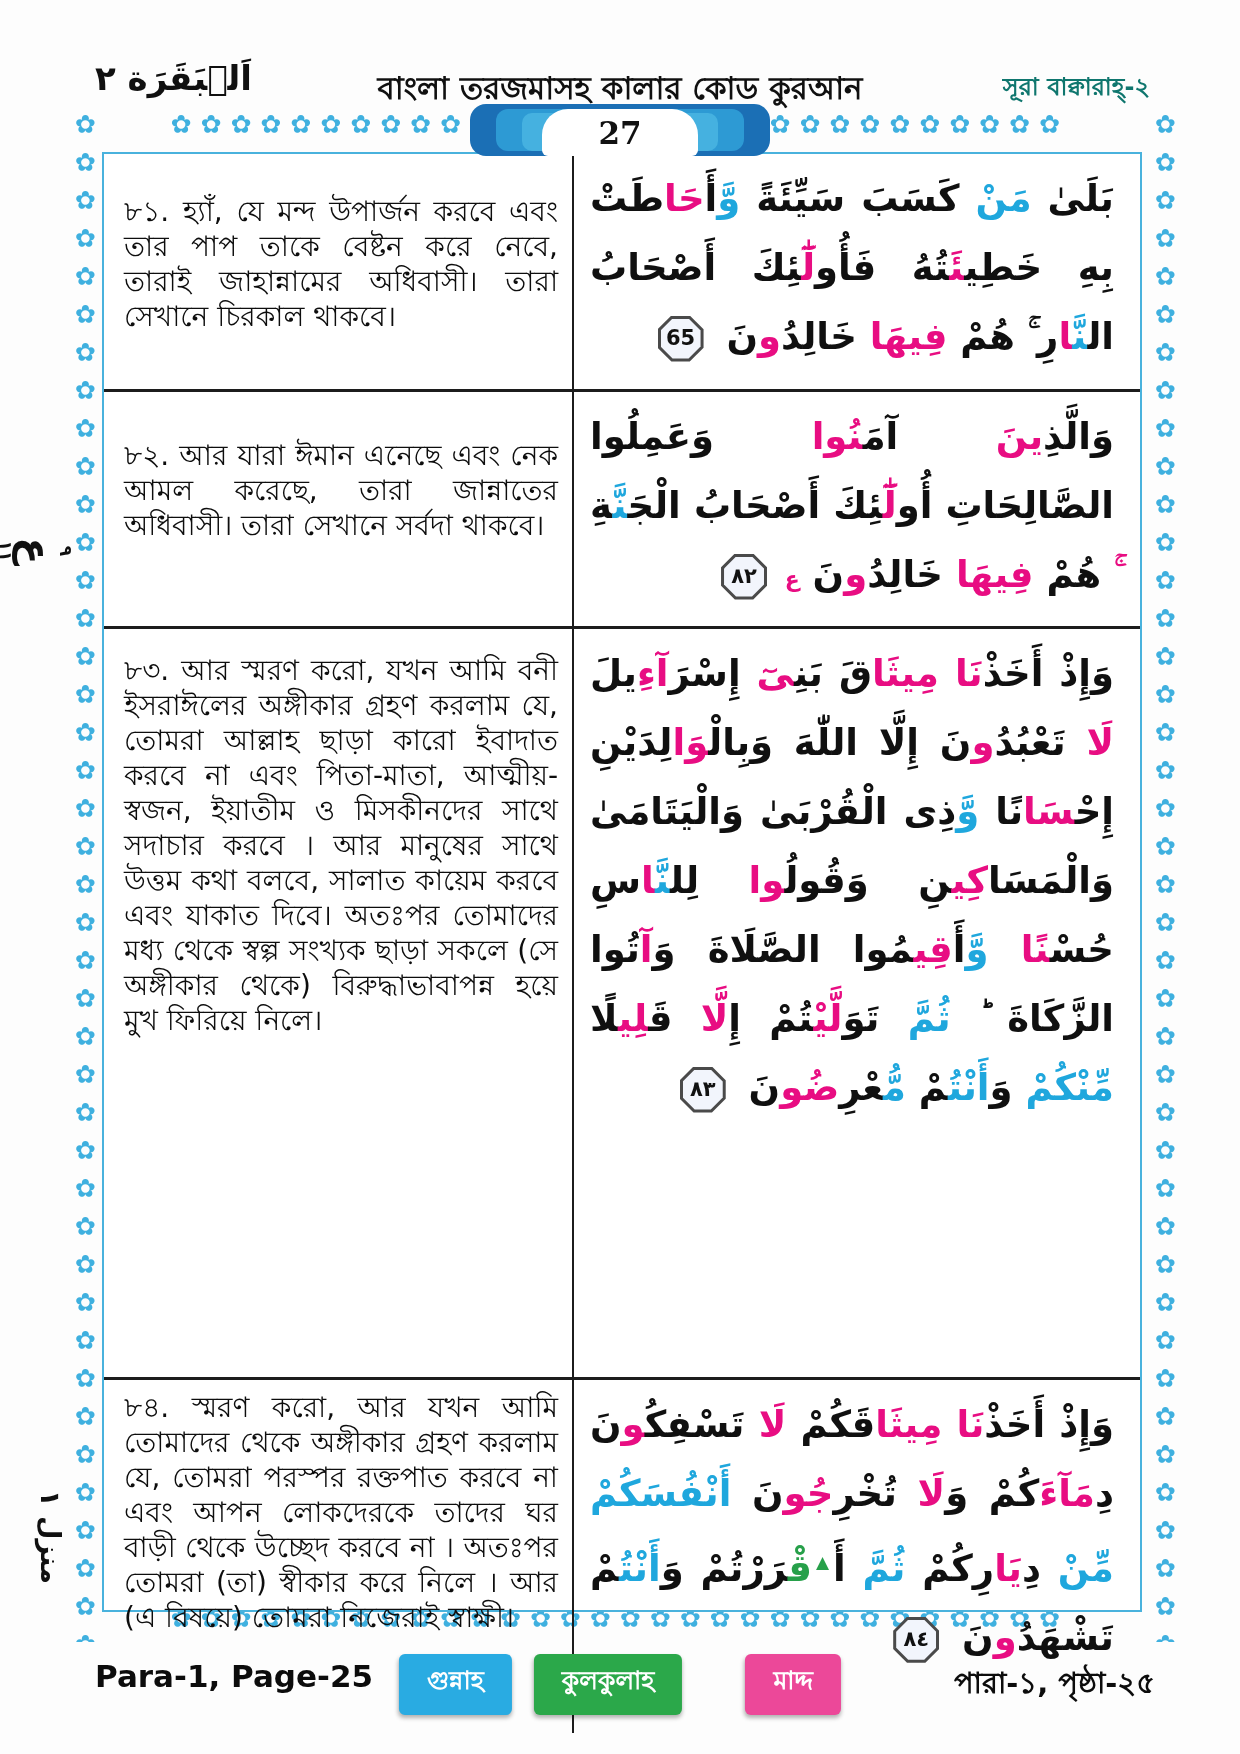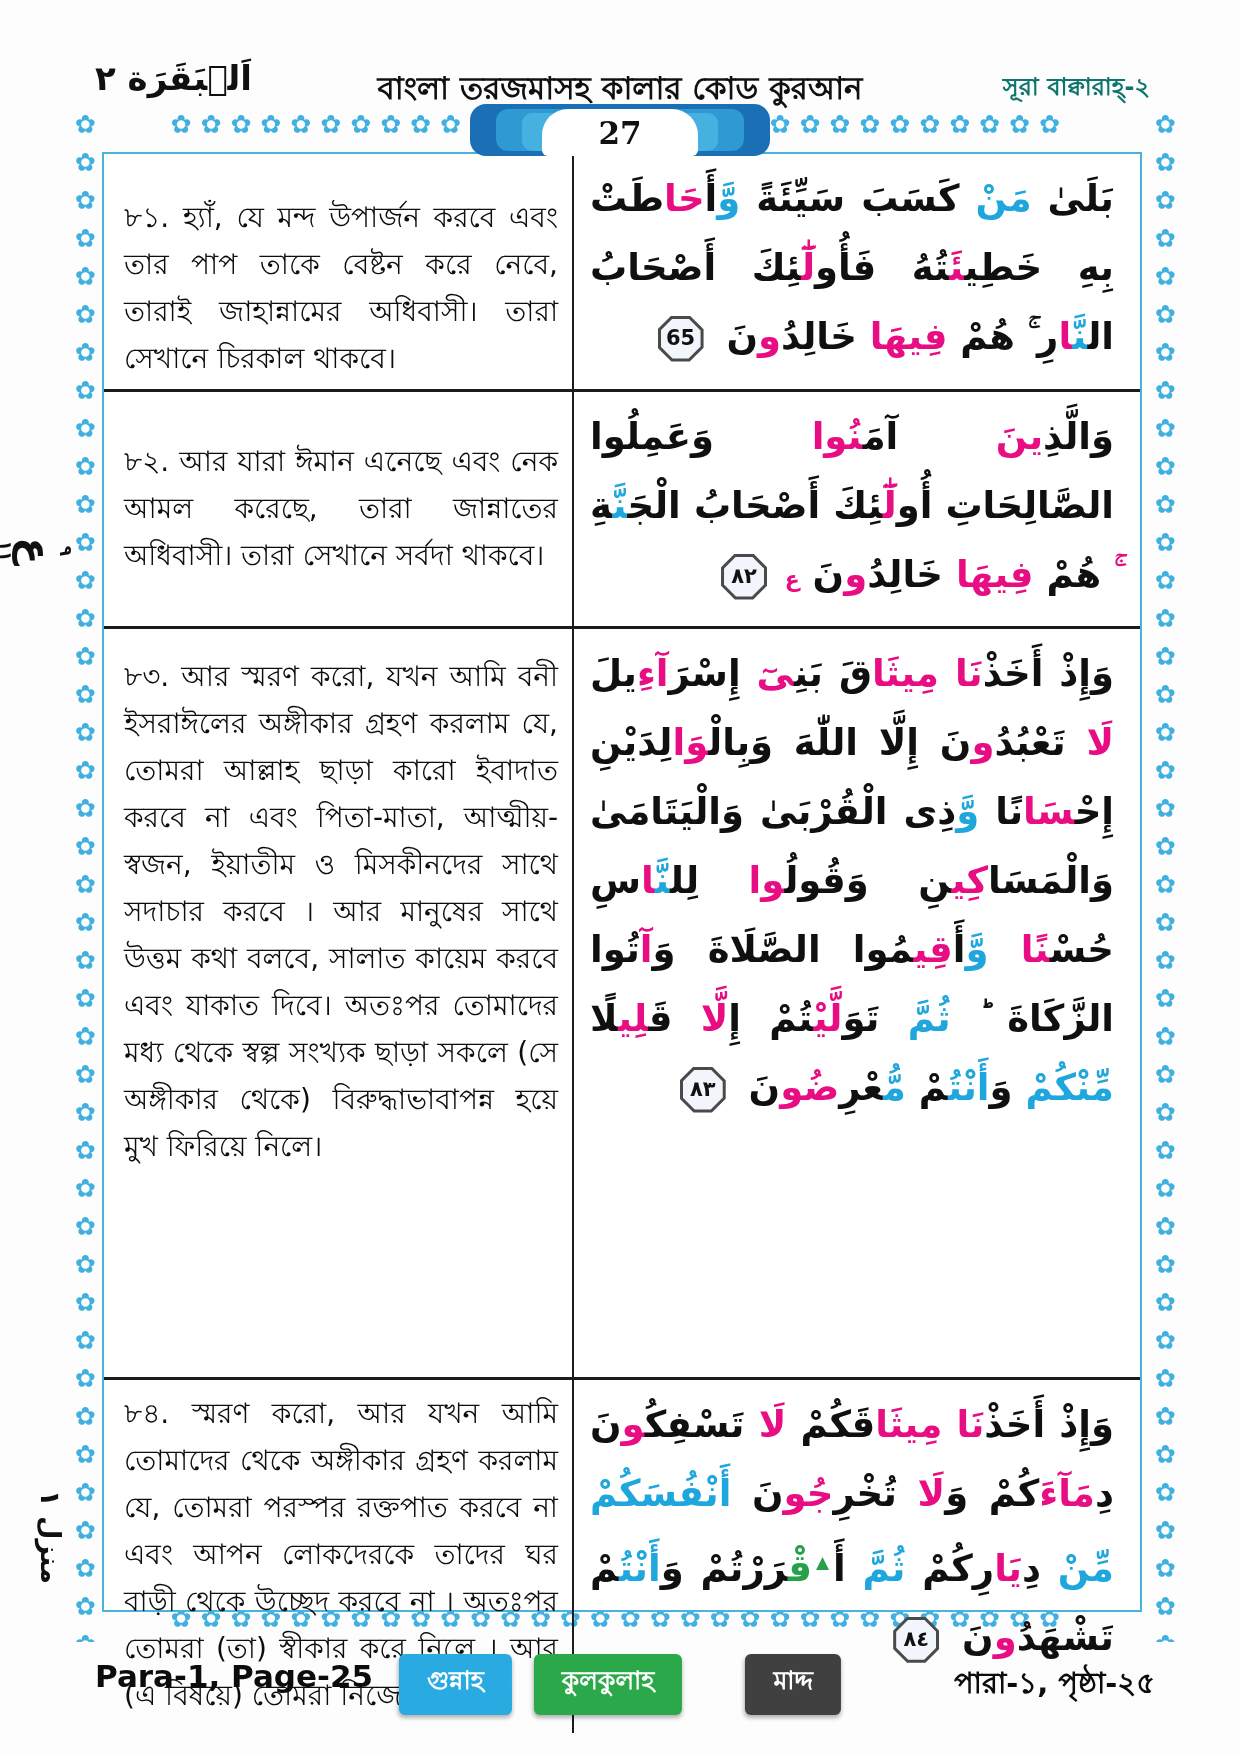--- a/index.html
+++ b/index.html
@@ -28,21 +28,21 @@
   .arch{position:absolute;left:72px;top:5px;width:156px;height:47px;background:#ffffff;border-radius:26px 26px 6px 6px;z-index:2;
         display:flex;align-items:center;justify-content:center;font-weight:bold;}
   .arch b{font-family:"DejaVu Serif",serif;font-size:31px;color:#111;}
 
   
   .frame{position:absolute;left:102px;top:152px;width:1036px;height:1456px;border:2px solid #49b2dd;box-sizing:content-box;background:#fff;}
   .vrow{display:flex;width:100%;box-sizing:border-box;overflow:hidden;}
   .vrow.sep{border-bottom:3px solid #1c1c1c;}
   .cell{box-sizing:border-box;overflow:hidden;}
   .bn{width:470px;border-right:2.5px solid #1c1c1c;padding:24px 14px 4px 20px;}
-  .bn p{margin:0;font-size:28px;line-height:47px;color:#0d0d0d;text-align:justify;}
+  .bn p{margin:0;font-size:28px;line-height:35px;color:#0d0d0d;text-align:justify;}
   .ar{flex:1;padding:10px 26px 2px 16px;direction:rtl;}
   .ar p{margin:0;font-size:37px;font-weight:bold;line-height:69px;color:#101010;text-align:justify;}
 
   
   .c-k{color:#101010;} .c-m{color:#e80d82;} .c-g{color:#1fa7dd;} .c-q{color:#27a04a;}
   .c-t{color:#27a04a;font-size:17px;vertical-align:super;}
   .c-s{color:#e80d82;font-size:22px;}
 
   
   .medal{position:relative;display:inline-flex;width:46px;height:46px;vertical-align:middle;margin:0 10px;
@@ -56,21 +56,21 @@
   .ruku .sm{display:block;font-size:17px;font-weight:bold;line-height:18px;}
   .ruku .bg{display:block;font-size:40px;font-weight:bold;line-height:42px;}
   .manzil{position:absolute;left:6px;top:1490px;font-size:27px;font-weight:bold;color:#101010;transform:rotate(90deg);transform-origin:30px 30px;direction:rtl;white-space:nowrap;}
 
   
   .ftr{position:absolute;top:1652px;left:0;width:100%;height:60px;}
   .ftr-left{position:absolute;left:95px;top:6px;font-size:31px;font-weight:bold;color:#0c0c0c;}
   .badges{position:absolute;left:50%;transform:translateX(-50%);top:2px;display:flex;gap:22px;}
   .badge{display:inline-block;padding:7px 28px 11px;border-radius:6px;color:#fff;font-size:25px;font-weight:bold;
          box-shadow:0 3px 4px rgba(0,0,0,.3);}
-  .badge-g{background:#29abe2;} .badge-q{background:#2ba84a;} .badge-m{background:#404040;margin-left:41px;}
+  .badge-g{background:#29abe2;} .badge-q{background:#2ba84a;} .badge-m{background:#ec4899;margin-left:41px;}
   .ftr-right{position:absolute;right:85px;top:8px;font-size:29px;font-weight:bold;color:#0c0c0c;}
 </style>
 </head>
 <body>
 
 <div class="page">
 
   <div class="hdr">
     <div class="hdr-left">اَلۡبَقَرَة ٢</div>
     <div class="hdr-center">বাংলা তরজমাসহ কালার কোড কুরআন</div>

